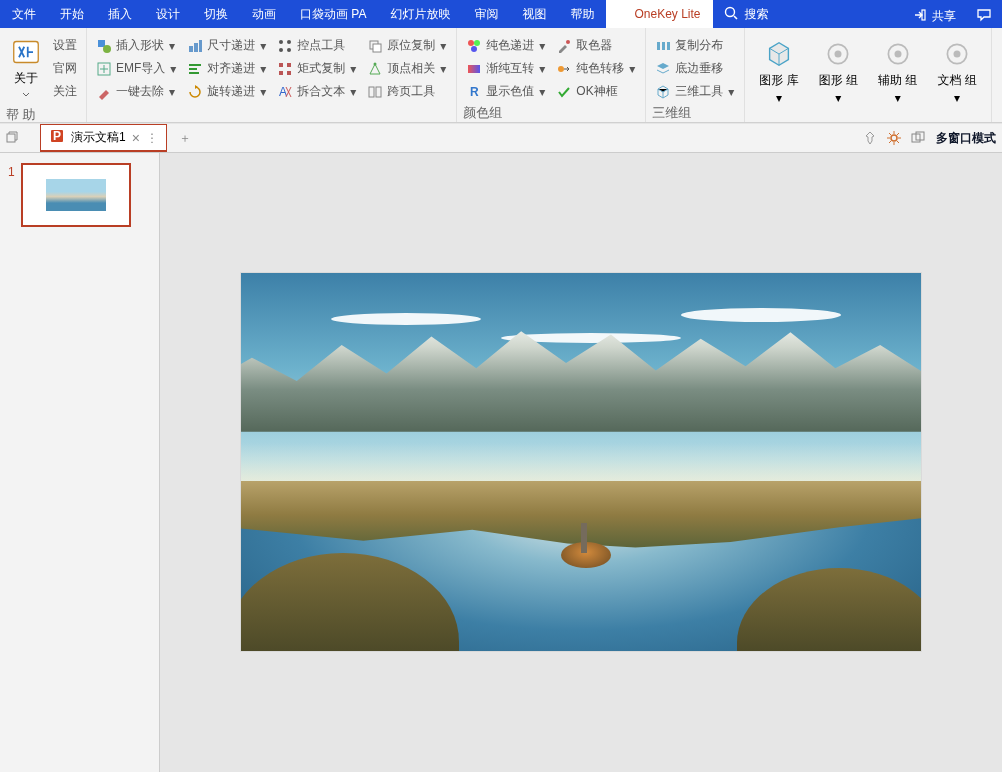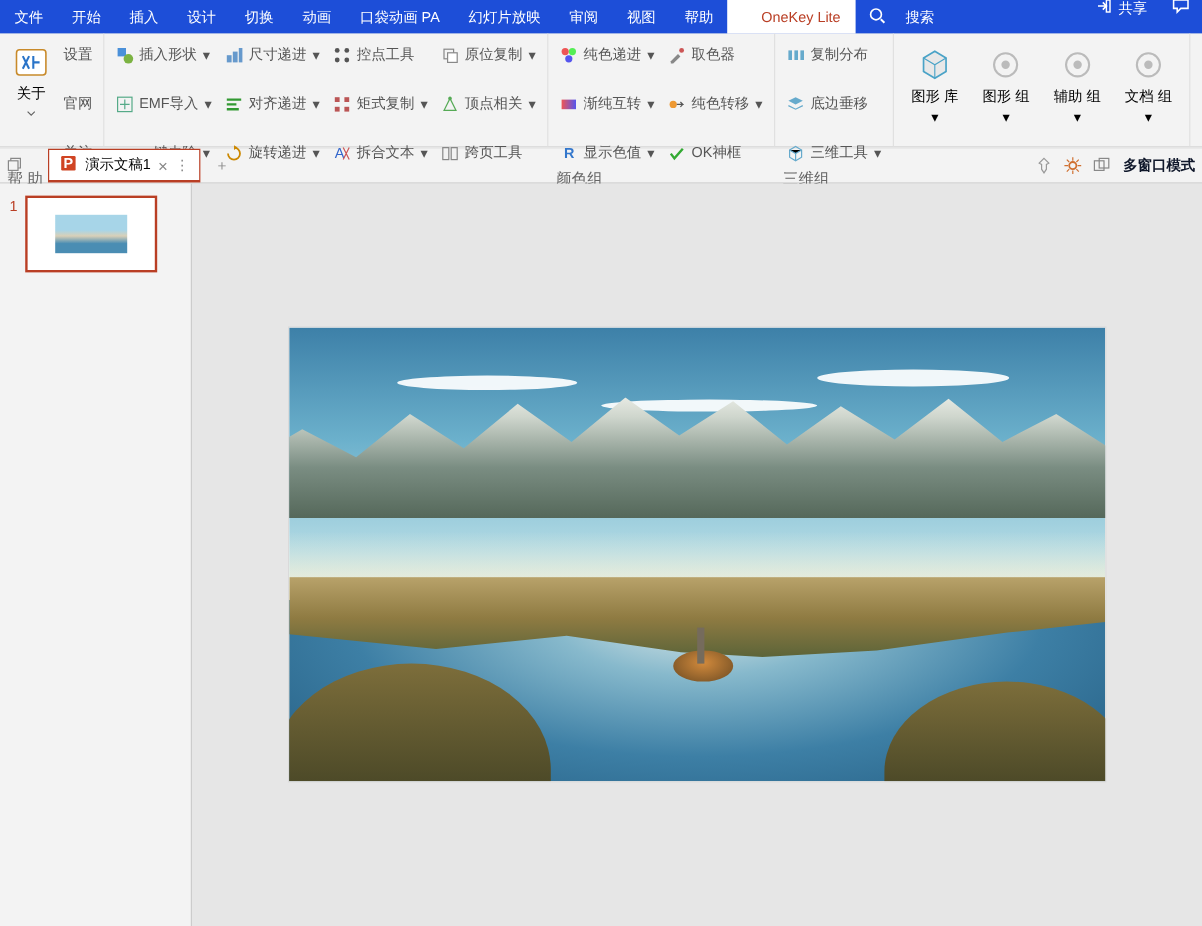--- a/index.html
+++ b/index.html
@@ -2,29 +2,29 @@
 <html><head>
 <meta charset="utf-8">
 <style>
 *{margin:0;padding:0;box-sizing:border-box;font-family:"Microsoft YaHei","Segoe UI",Arial,sans-serif;font-size:12px;}
 body{width:1002px;height:772px;background:#e6e6e6;overflow:hidden;user-select:none;}
 
 .titlebar{background:#1d4ed8;height:28px;display:flex;align-items:stretch;color:#fff;}
 .tab{display:flex;align-items:center;padding:0 12px;cursor:pointer;}
 .tab.active{background:#fff;color:#b93e24;padding-left:28px;}
 .titlebar .spacer{flex:1;}
-.search-box{display:flex;align-items:center;padding:0 10px;gap:16px;}
-.share{display:flex;align-items:flex-end;padding:16px 10px;gap:4px;}
+.search-box{display:flex;align-items:center;padding:0 10px;gap:6px;}
+.share{display:flex;align-items:center;padding:16px 10px;gap:4px;}
 
 .ribbon{background:#f3f3f3;height:95px;border-bottom:1px solid #d0d0d0;display:flex;align-items:stretch;}
 .rgroup{display:flex;flex-direction:column;border-right:1px solid #e0e0e0;padding:2px 6px 2px 6px;}
 .rgroup.nolabel{padding-bottom:4px;}
 .rgroup .body{flex:1;display:flex;align-items:flex-start;gap:4px;padding-top:4px;}
 .rgroup .label{color:#666;font-size:13px;padding:1px 0;}
-.col{display:flex;flex-direction:column;gap:18px;}
+.col{display:flex;flex-direction:column;gap:0;}
 .cmd{display:flex;align-items:center;gap:4px;padding:2px 2px;white-space:nowrap;cursor:pointer;color:#555;border:1px solid transparent;}
 .cmd .ico{width:16px;height:16px;display:flex;align-items:center;justify-content:center;}
 .cmd .drop{width:8px;height:8px;display:flex;align-items:center;justify-content:center;}
 .bigbtn{display:flex;flex-direction:column;align-items:center;justify-content:center;padding:4px 8px;cursor:pointer;gap:2px;}
 .bigbtn .bigico{width:32px;height:32px;display:flex;align-items:center;justify-content:center;}
 
 .doctabs{background:#f3f3f3;height:30px;border-top:1px solid #e6e6e6;display:flex;align-items:center;border-bottom:1px solid #ccc;}
 .doctab{display:flex;align-items:center;gap:6px;padding:0 8px;height:28px;border:1px solid #b93e24;border-bottom:2px solid #b93e24;background:#fff;margin-left:20px;}
 .doctab .close{color:#888;font-size:14px;cursor:pointer;}
 .addtab{width:24px;height:24px;display:flex;align-items:center;justify-content:center;color:#888;cursor:pointer;margin-left:6px;}

